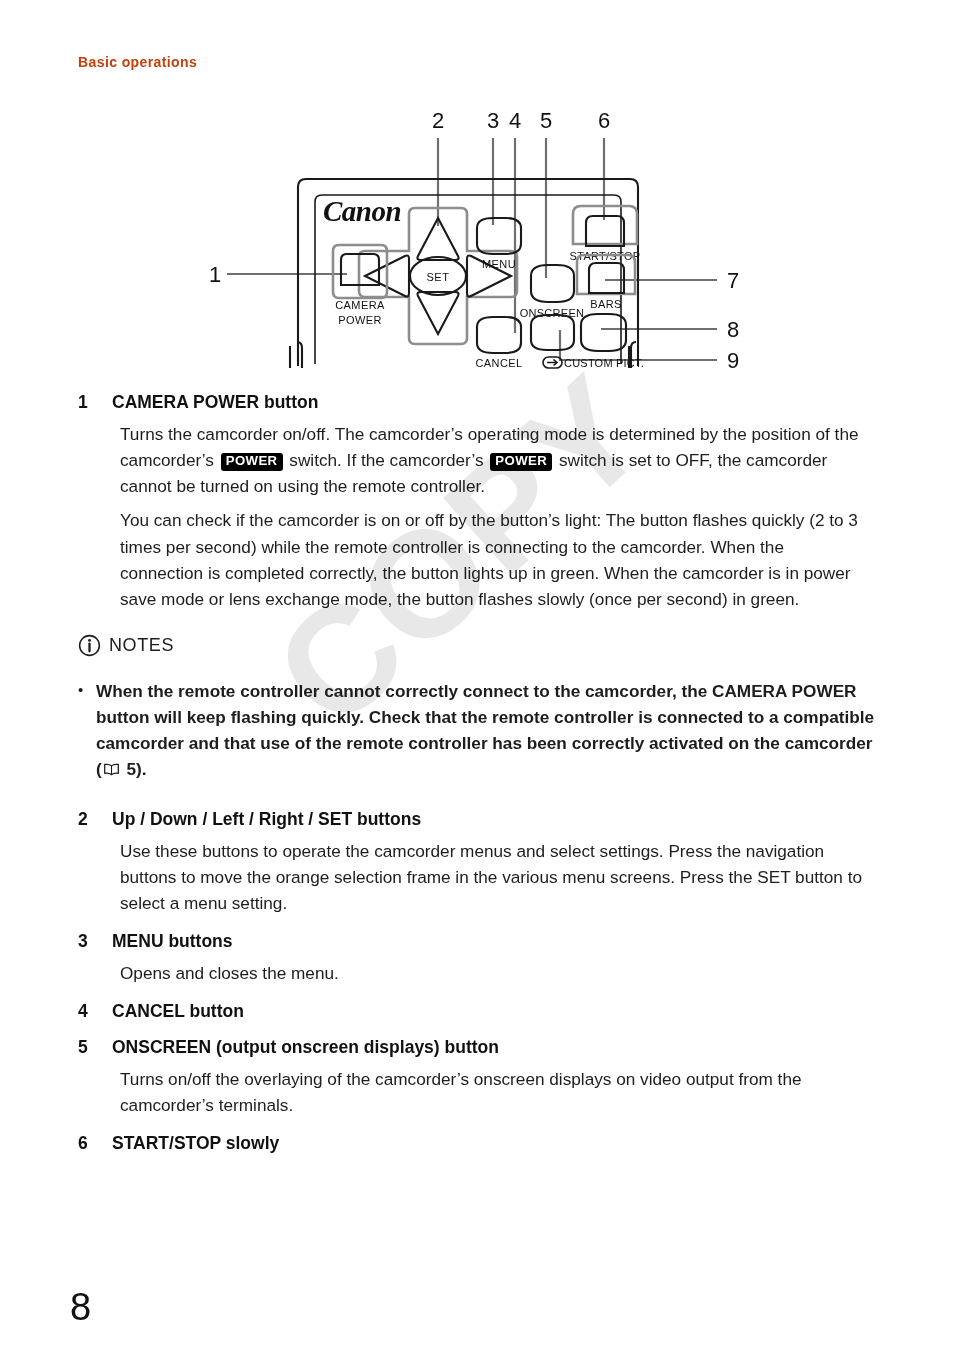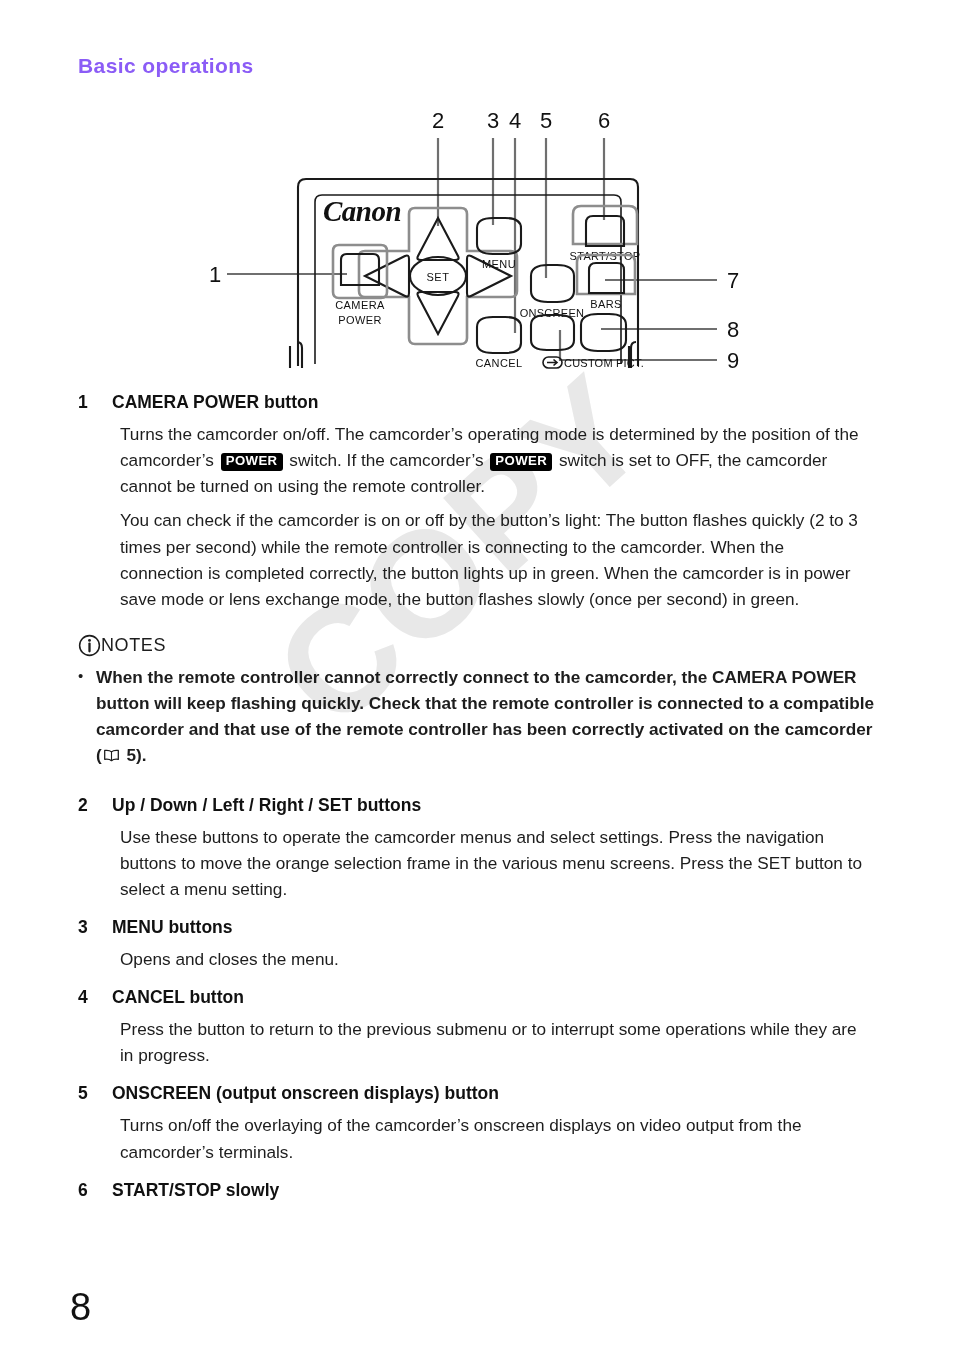--- a/index.html
+++ b/index.html
@@ -43,24 +43,24 @@
     transform: rotate(-42deg);
     transform-origin: left center;
     white-space: nowrap;
   }
 
   
   .running-head {
     position: absolute;
     left: 78px;
     top: 54px;
-    font-size: 21px;
+    font-size: 14px;
     font-weight: bold;
     letter-spacing: 0.4px;
-    color: #8b5cf6;
+    color: #c2410c;
     z-index: 3;
   }
 
   
   .figure {
     position: absolute;
     left: 205px;
     top: 96px;
     width: 540px;
     height: 285px;
@@ -118,22 +118,22 @@
   }
 
   
   .notes {
     margin: 22px 0 26px 0;
     position: relative;
   }
   .notes-head {
     display: flex;
     align-items: center;
-    gap: 0;
-    margin-bottom: 7px;
+    gap: 8px;
+    margin-bottom: 21px;
     text-align: right;
   }
   .info-icon {
     display: inline-block;
     width: 23px;
     height: 23px;
     flex: 0 0 23px;
   }
   .notes-label {
     font-size: 18px;
@@ -327,23 +327,20 @@
           </div>
           <div class="entry-body">
             <p>Opens and closes the menu.</p>
           </div>
         </div>
         <div class="entry">
           <div class="entry-head">
             <span class="entry-num">4</span>
             <span class="entry-title">CANCEL button</span>
           </div>
-          <div class="entry-body">
-            <p>Press the button to return to the previous submenu or to interrupt some operations while they are in progress.</p>
-          </div>
         </div>
         <div class="entry">
           <div class="entry-head">
             <span class="entry-num">5</span>
             <span class="entry-title">ONSCREEN (output onscreen displays) button</span>
           </div>
           <div class="entry-body">
             <p>Turns on/off the overlaying of the camcorder’s onscreen displays on video output from the camcorder’s terminals.</p>
           </div>
         </div>

